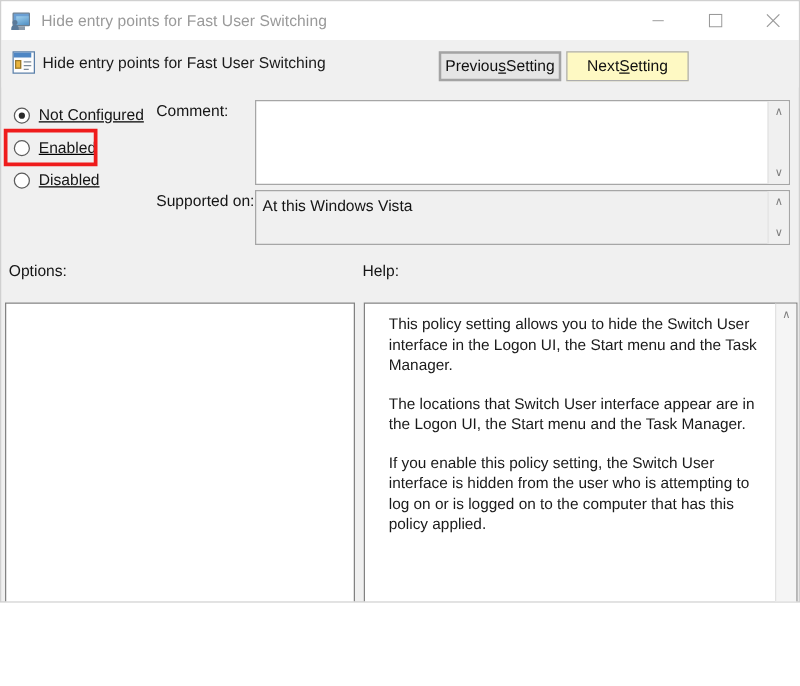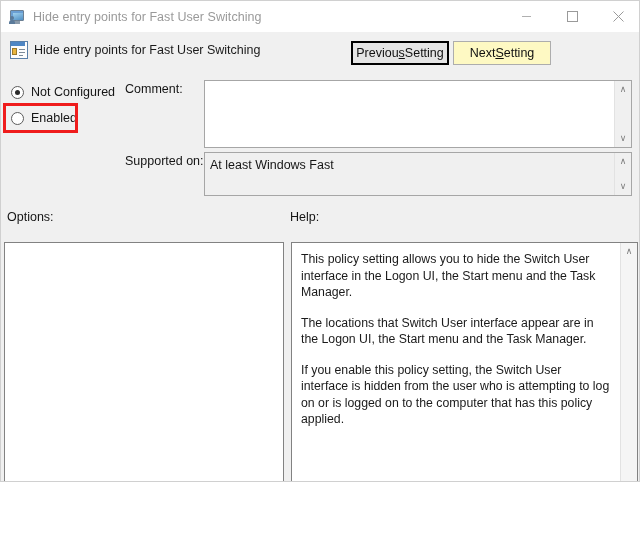--- a/index.html
+++ b/index.html
@@ -134,32 +134,33 @@
     font-family: "Liberation Sans", sans-serif;
     font-size: 12.5px;
     color: #101010;
     padding: 0;
     cursor: default;
     display: flex;
     align-items: center;
     justify-content: center;
   }
   .setting-btn.focused {
-    border: 2px solid #000000;
+    border: 2px solid #a3a3a3;
     background: #e5e5e5;
   }
   #prev-setting { left: 350px; width: 98px; }
   #next-setting { left: 452px; width: 98px; }
   .akey { text-decoration: underline; }
 
   
   .radio-group {
     position: absolute;
     left: 0; top: 78px;
     width: 118px;
+    text-decoration: underline;
   }
   .radio-row {
     position: relative;
     height: 26px;
     display: flex;
     align-items: center;
     padding-left: 10px;
   }
   .radio-mark {
     width: 13px; height: 13px;
@@ -244,20 +245,21 @@
 
   
   #options-label { left: 6px; top: 209px; }
   #help-label { left: 289px; top: 209px; }
 
   .panel {
     position: absolute;
     border: 1px solid #828282;
     background: #ffffff;
     display: flex;
+    padding-left: 10px;
   }
   #options-panel {
     left: 3px; top: 241px;
     width: 280px; height: 300px;
   }
   #help-panel {
     left: 290px; top: 241px;
     width: 347px; height: 300px;
   }
   .panel-body {
@@ -339,35 +341,39 @@
 
   <div class="radio-group">
     <div class="radio-row">
       <div class="radio-mark checked"></div>
       <div class="radio-label">Not Configured</div>
     </div>
     <div class="radio-row">
       <div class="radio-mark"></div>
       <div class="radio-label">Enabled</div>
     </div>
+    <div class="radio-row">
+      <div class="radio-mark"></div>
+      <div class="radio-label">Disabled</div>
+    </div>
   </div>
   <div class="highlight-box"></div>
 
   <div class="field-label" id="comment-label">Comment:</div>
   <div class="textbox" id="comment-box">
     <div class="textbox-content"></div>
     <div class="vscroll">
       <div class="arrow">∧</div>
       <div class="arrow">∨</div>
     </div>
   </div>
 
   <div class="field-label" id="supported-label">Supported on:</div>
   <div class="textbox" id="supported-box">
-    <div class="textbox-content">At least Windows Fast</div>
+    <div class="textbox-content">At this Windows Vista</div>
     <div class="vscroll">
       <div class="arrow">∧</div>
       <div class="arrow">∨</div>
     </div>
   </div>
 
   <div class="field-label" id="options-label">Options:</div>
   <div class="field-label" id="help-label">Help:</div>
 
   <div class="panel" id="options-panel">

